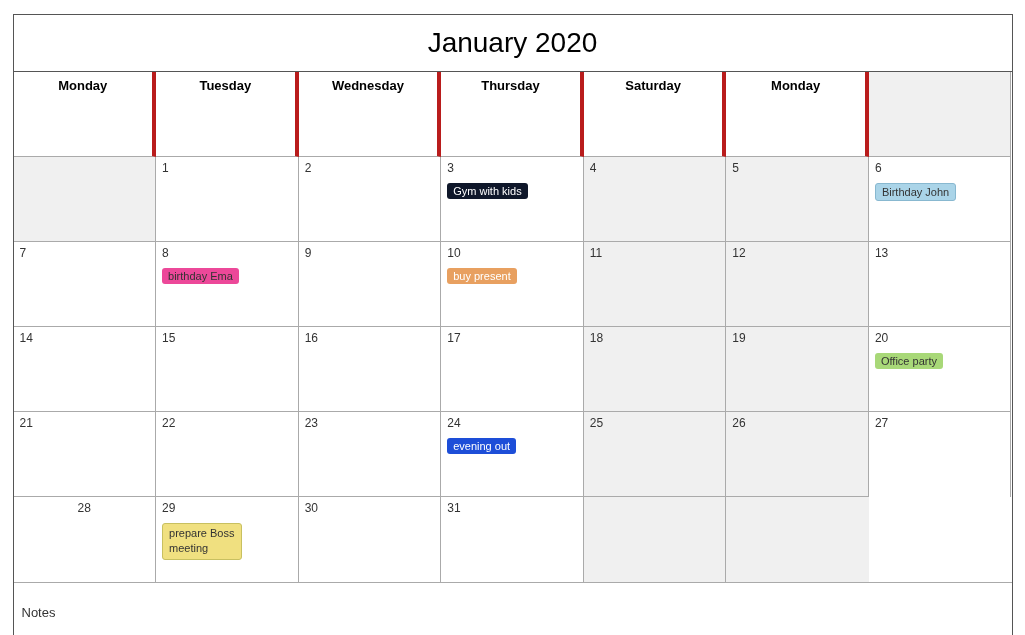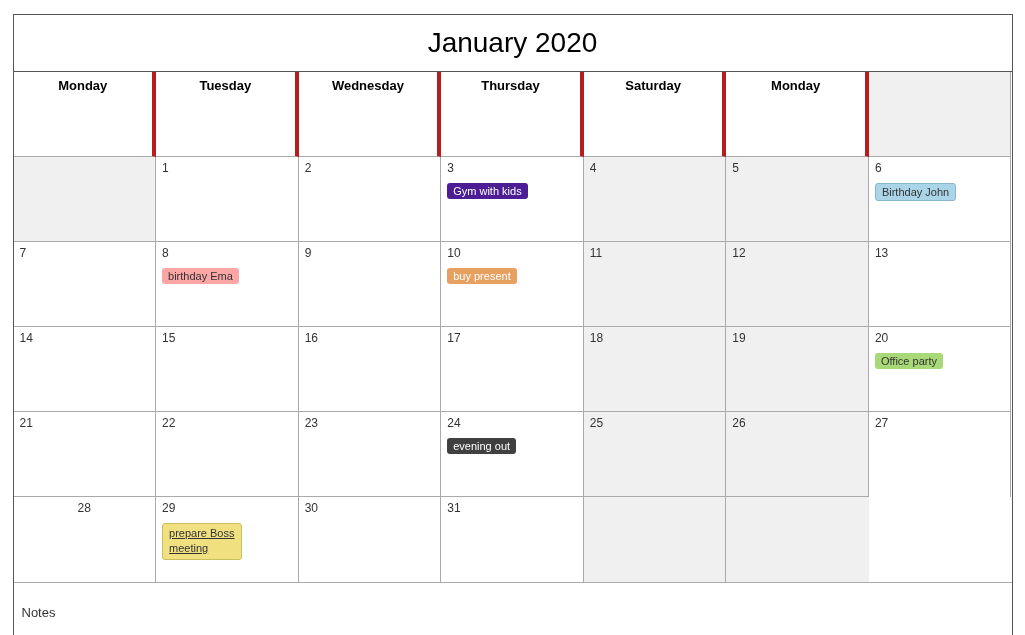--- a/index.html
+++ b/index.html
@@ -49,26 +49,26 @@
       margin-bottom: 4px;
     }
     .event {
       display: inline-block;
       padding: 2px 6px;
       border-radius: 3px;
       font-size: 11px;
       margin-top: 4px;
       white-space: nowrap;
     }
-    .event-green { background: #4c1d95; color: #fff; }
+    .event-green { background: #0f172a; color: #fff; }
     .event-blue-light { background: #aad4e8; color: #333; border: 1px solid #88b8d0; }
-    .event-pink { background: #fca5a5; color: #333; }
+    .event-pink { background: #ec4899; color: #333; }
     .event-orange { background: #e8a060; color: #fff; }
     .event-green-light { background: #a8d878; color: #333; }
-    .event-teal { background: #404040; color: #fff; }
+    .event-teal { background: #1d4ed8; color: #fff; }
     .event-yellow { background: #f0e080; color: #333; border: 1px solid #c8c060; }
     .notes-row {
       border-top: 1px solid #aaa;
       padding: 22px 8px;
       font-size: 13px;
       color: #333;
       min-height: 35px;
     }
   </style>
 </head>
@@ -151,21 +151,21 @@
       </div>
       <div class="day-cell weekend">
         <div class="day-number">26</div>
       </div>
       <div class="day-cell last-week-cell" style="border-bottom: none;">
         <div class="day-number">27</div>
       </div>
       <div class="day-cell last-week-cell" style="border-bottom: none; text-align: center;">
         <div class="day-number">28</div>
       </div>
-      <div class="day-cell last-week-cell" style="border-bottom: none;"><div class="day-number">29</div><div class="event event-yellow" style="white-space: pre-wrap; line-height: 1.4; text-decoration: underline;">prepare Boss
+      <div class="day-cell last-week-cell" style="border-bottom: none;"><div class="day-number">29</div><div class="event event-yellow" style="white-space: pre-wrap; line-height: 1.4;">prepare Boss
 meeting</div></div>
       <div class="day-cell last-week-cell" style="border-bottom: none;">
         <div class="day-number">30</div>
       </div>
       <div class="day-cell last-week-cell" style="border-bottom: none;">
         <div class="day-number">31</div>
       </div>
       <div class="day-cell weekend last-week-cell" style="border-bottom: none;"></div>
       <div class="day-cell weekend last-week-cell" style="border-bottom: none;"></div>
     </div>

